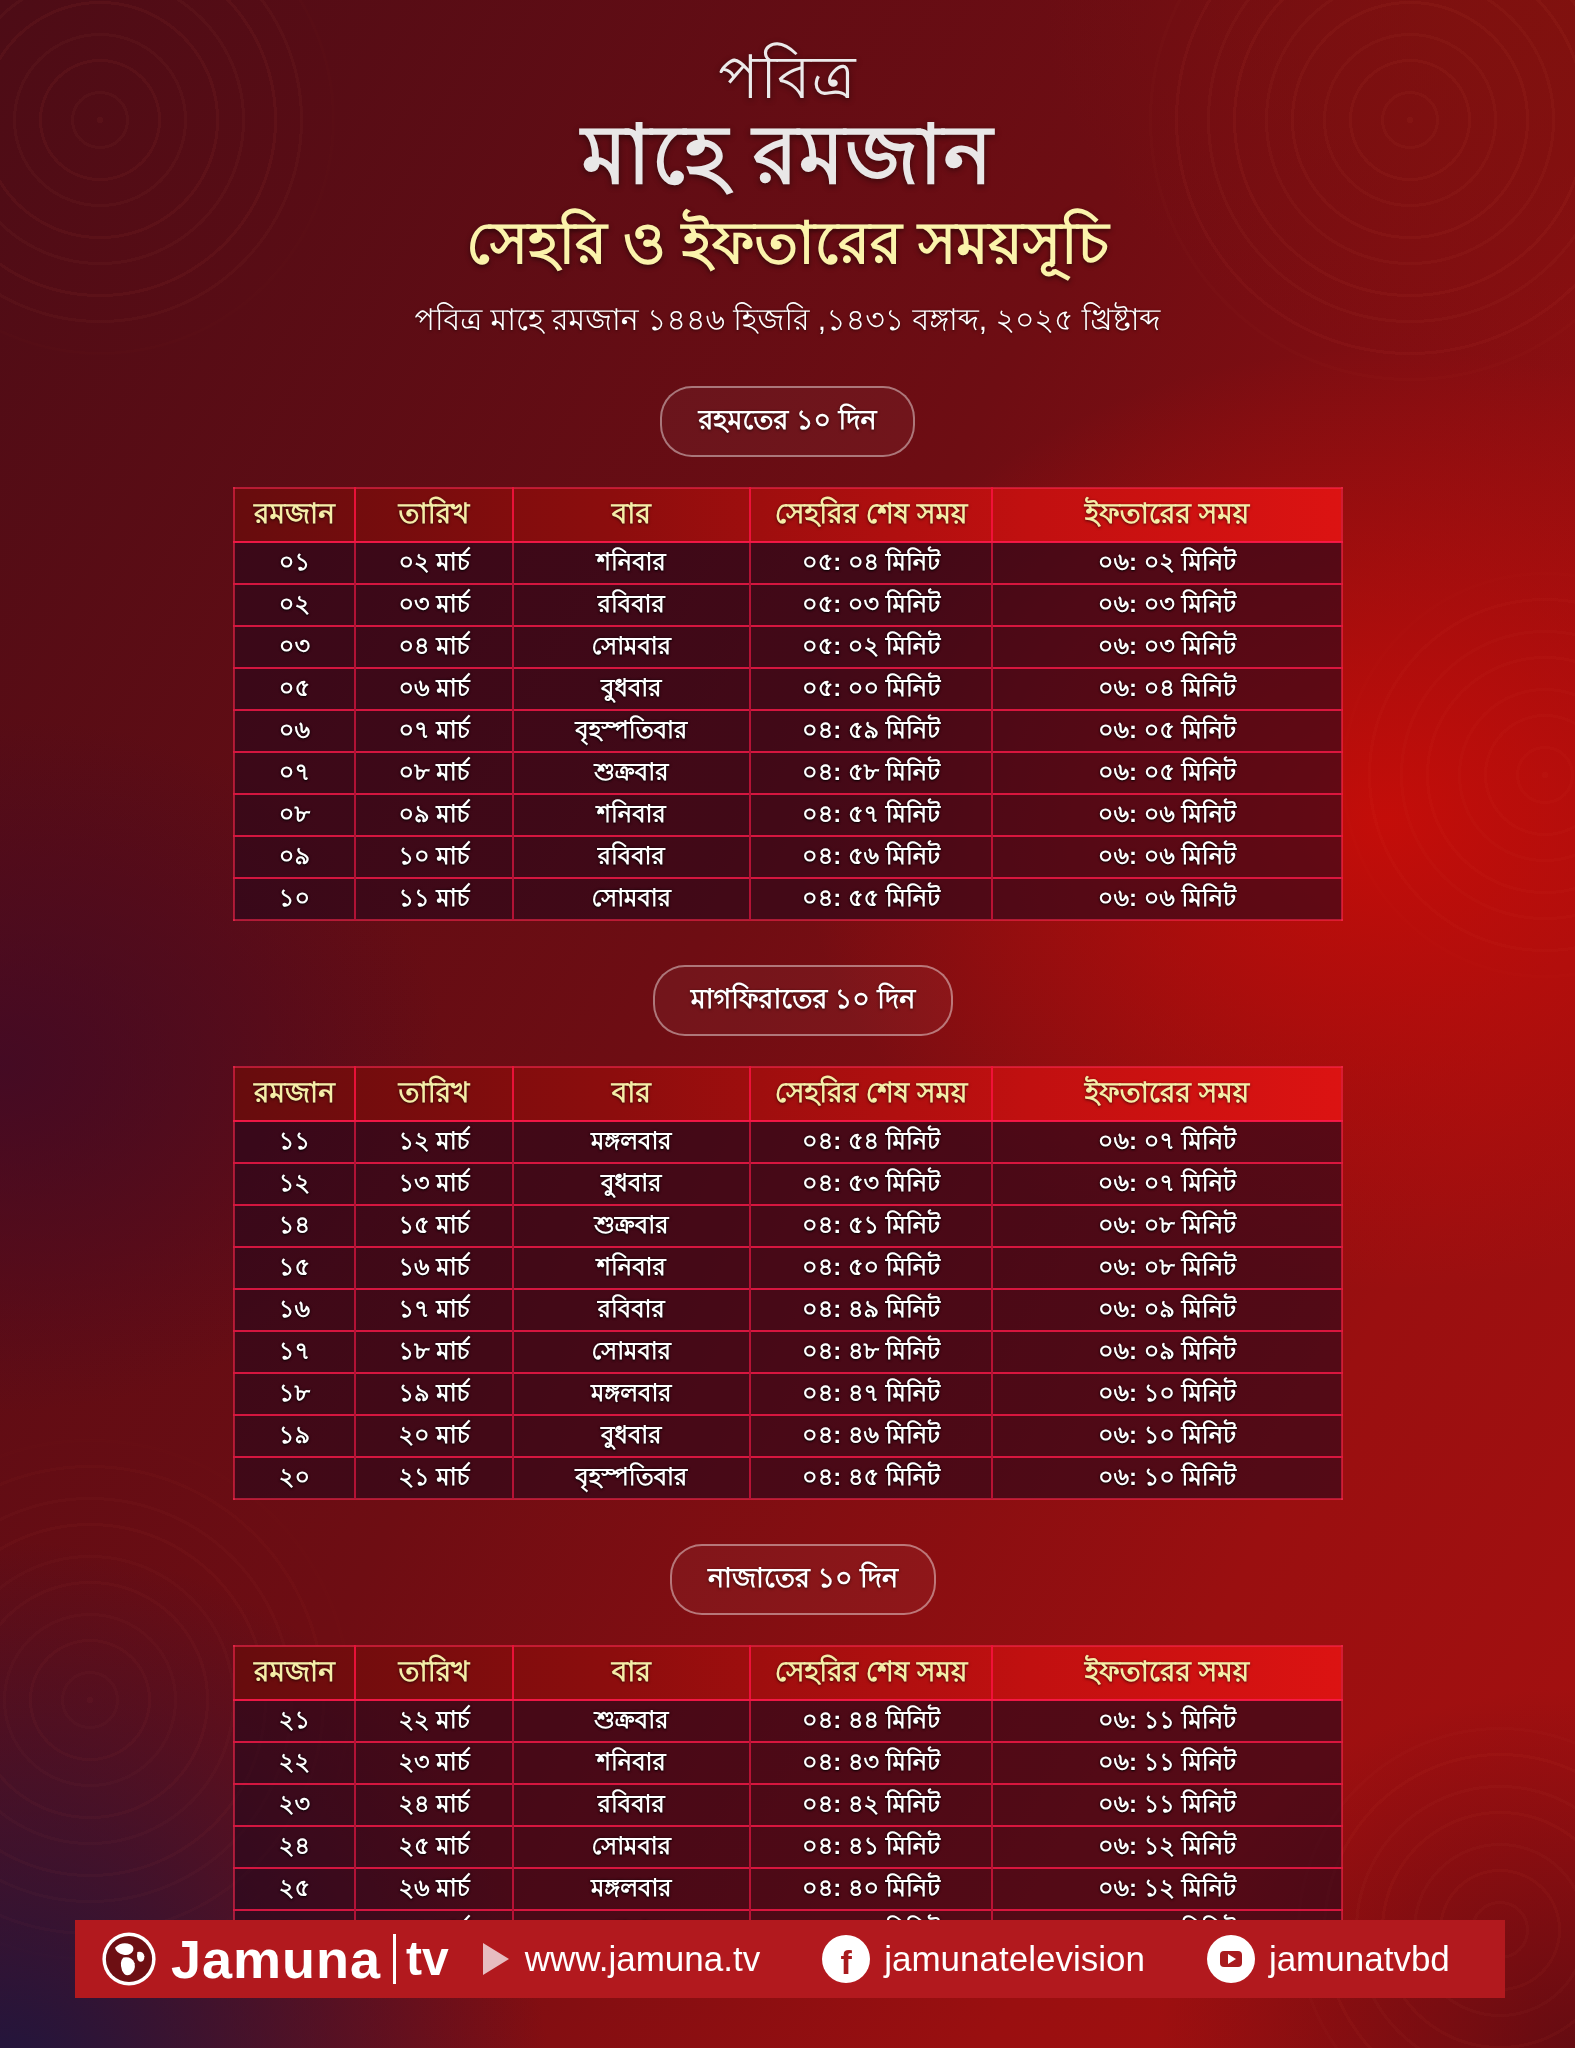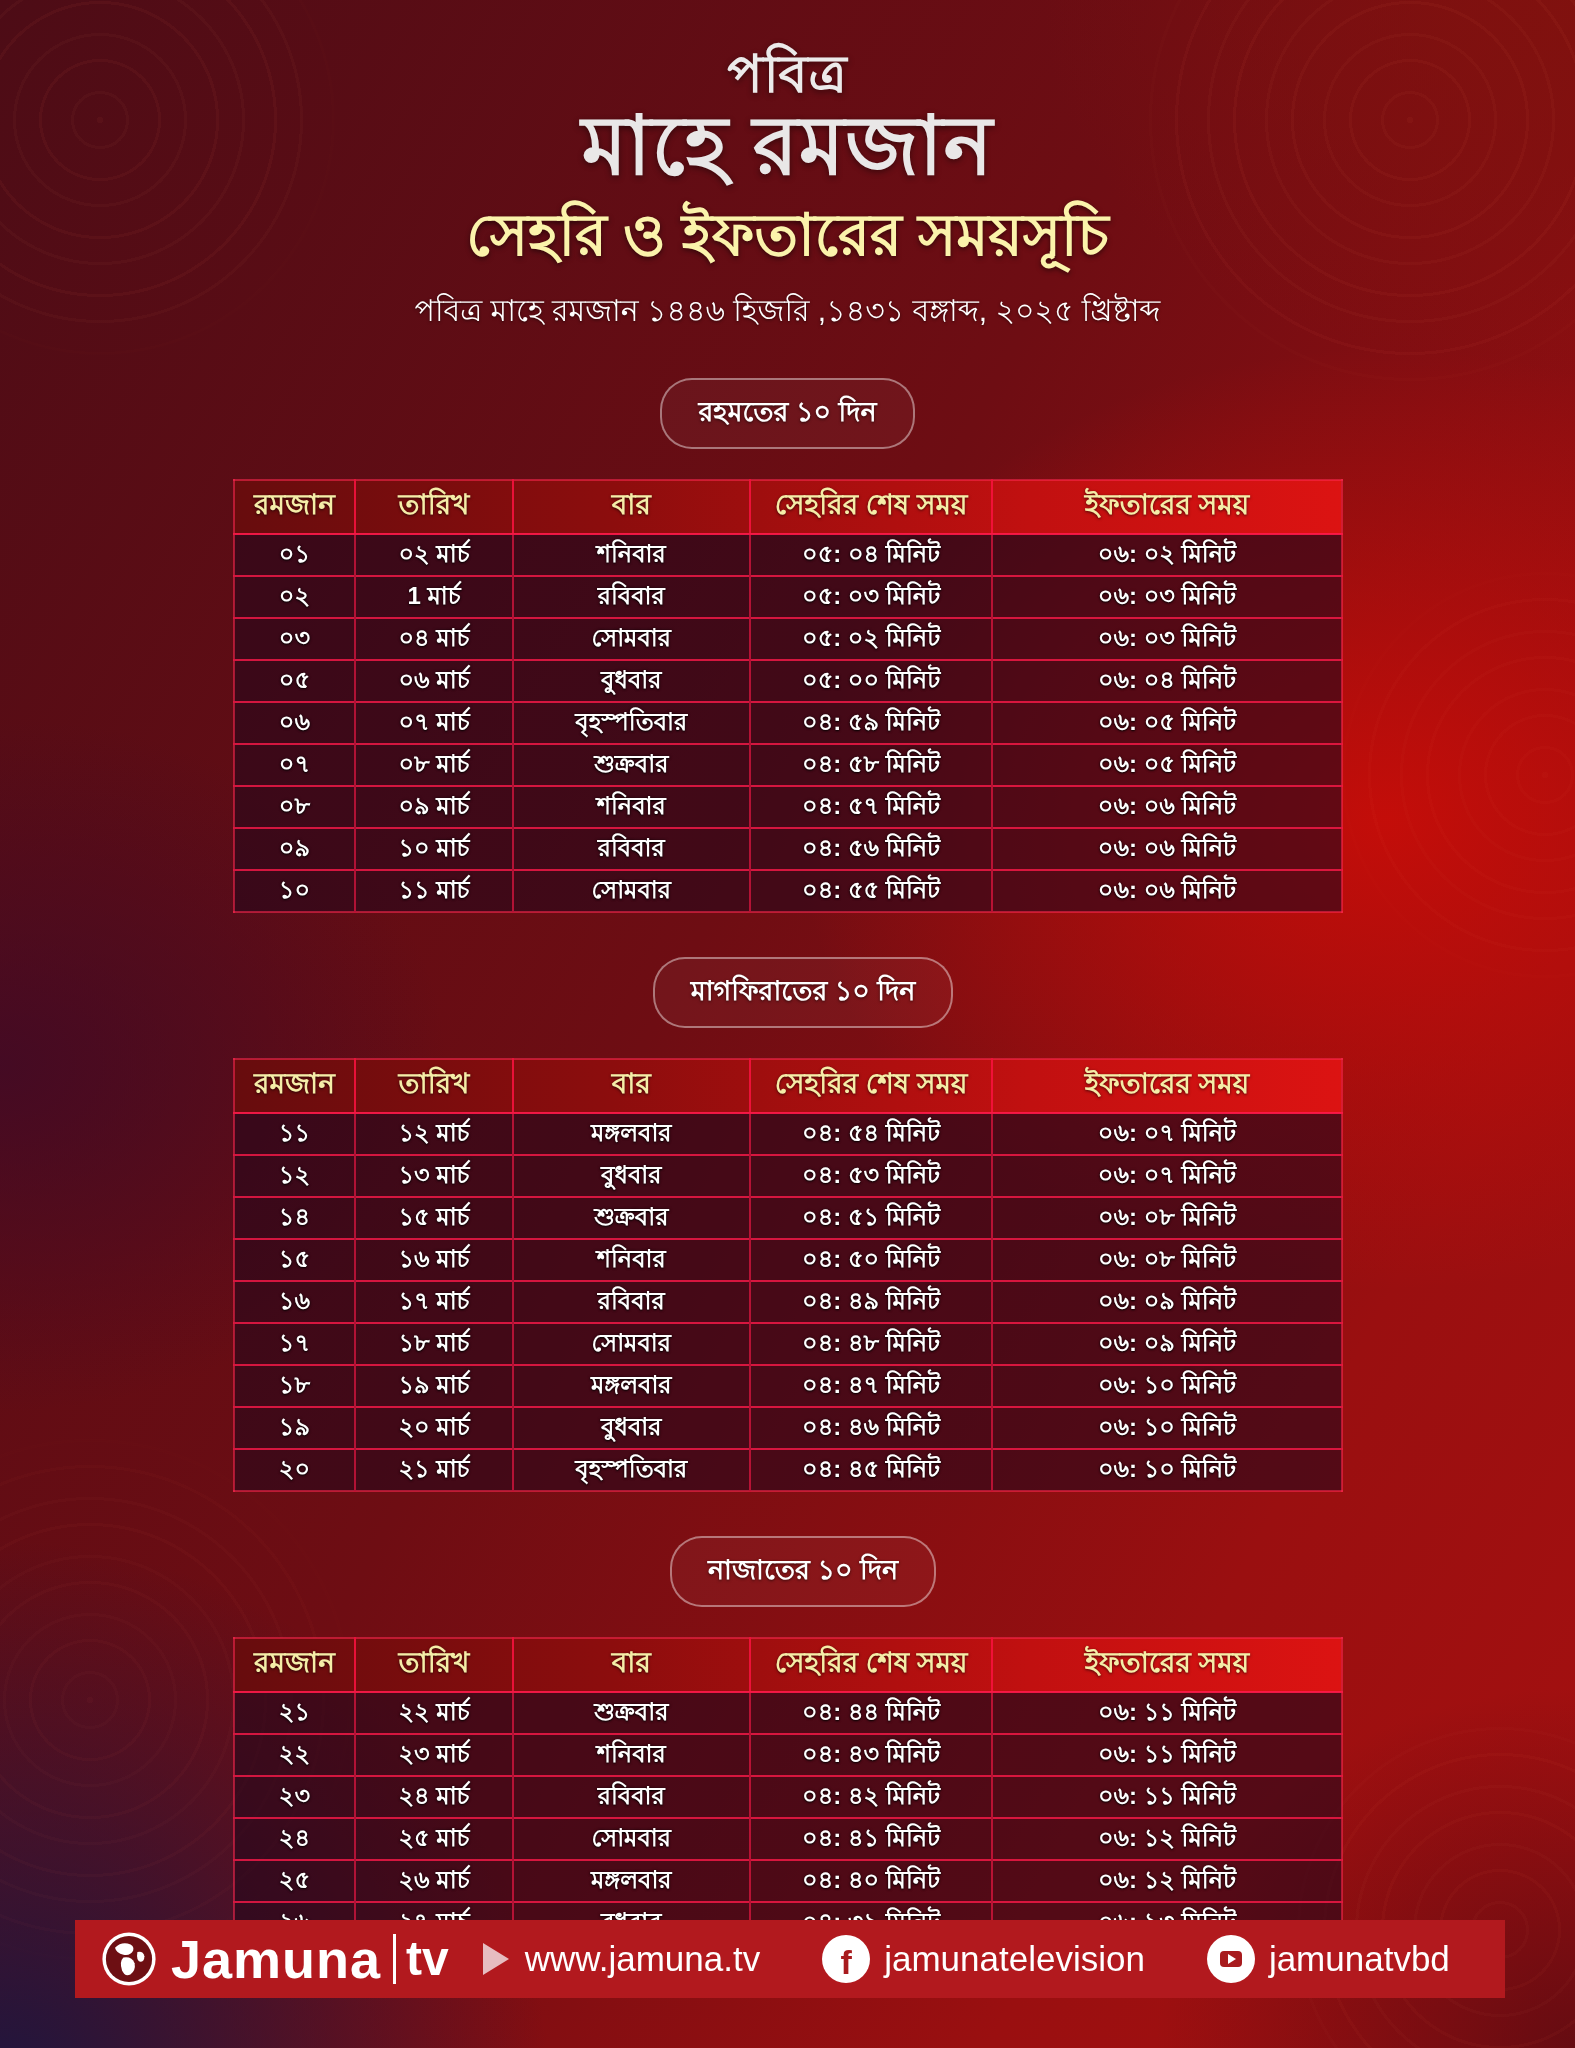--- a/index.html
+++ b/index.html
@@ -28,21 +28,21 @@
   }
   .m1{left:-140px;top:-120px;width:480px;height:480px;}
   .m2{left:1130px;top:-160px;width:560px;height:560px;}
   .m3{left:1330px;top:560px;width:430px;height:430px;opacity:.35;}
   .m4{left:-180px;top:1430px;width:540px;height:540px;opacity:.35;}
   .m5{left:1270px;top:1700px;width:460px;height:460px;opacity:.4;}
 
   .content{position:relative;z-index:2;text-align:center;padding-top:46px;}
 
   .title-line1{
-    color:#eceaea;font-size:52px;font-weight:700;line-height:1.08;
+    color:#eceaea;font-size:60px;font-weight:400;line-height:1.08;
     text-shadow:0 2px 6px rgba(0,0,0,.45);letter-spacing:1px;
   }
   .title-line2{
     color:#e9e7e7;font-size:82px;font-weight:800;line-height:1.08;
     text-shadow:0 2px 6px rgba(0,0,0,.45);letter-spacing:1px;
   }
   .main-heading{
     margin-top:8px;color:#fbf3ab;font-size:58px;font-weight:800;line-height:1.25;
     text-shadow:0 2px 5px rgba(0,0,0,.5);
   }
@@ -149,21 +149,21 @@
       <tbody>
           <tr>
             <td>০১</td>
             <td>০২ মার্চ</td>
             <td>শনিবার</td>
             <td>০৫: ০৪ মিনিট</td>
             <td>০৬: ০২ মিনিট</td>
           </tr>
           <tr>
             <td>০২</td>
-            <td>1 মার্চ</td>
+            <td>০৩ মার্চ</td>
             <td>রবিবার</td>
             <td>০৫: ০৩ মিনিট</td>
             <td>০৬: ০৩ মিনিট</td>
           </tr>
           <tr>
             <td>০৩</td>
             <td>০৪ মার্চ</td>
             <td>সোমবার</td>
             <td>০৫: ০২ মিনিট</td>
             <td>০৬: ০৩ মিনিট</td>

